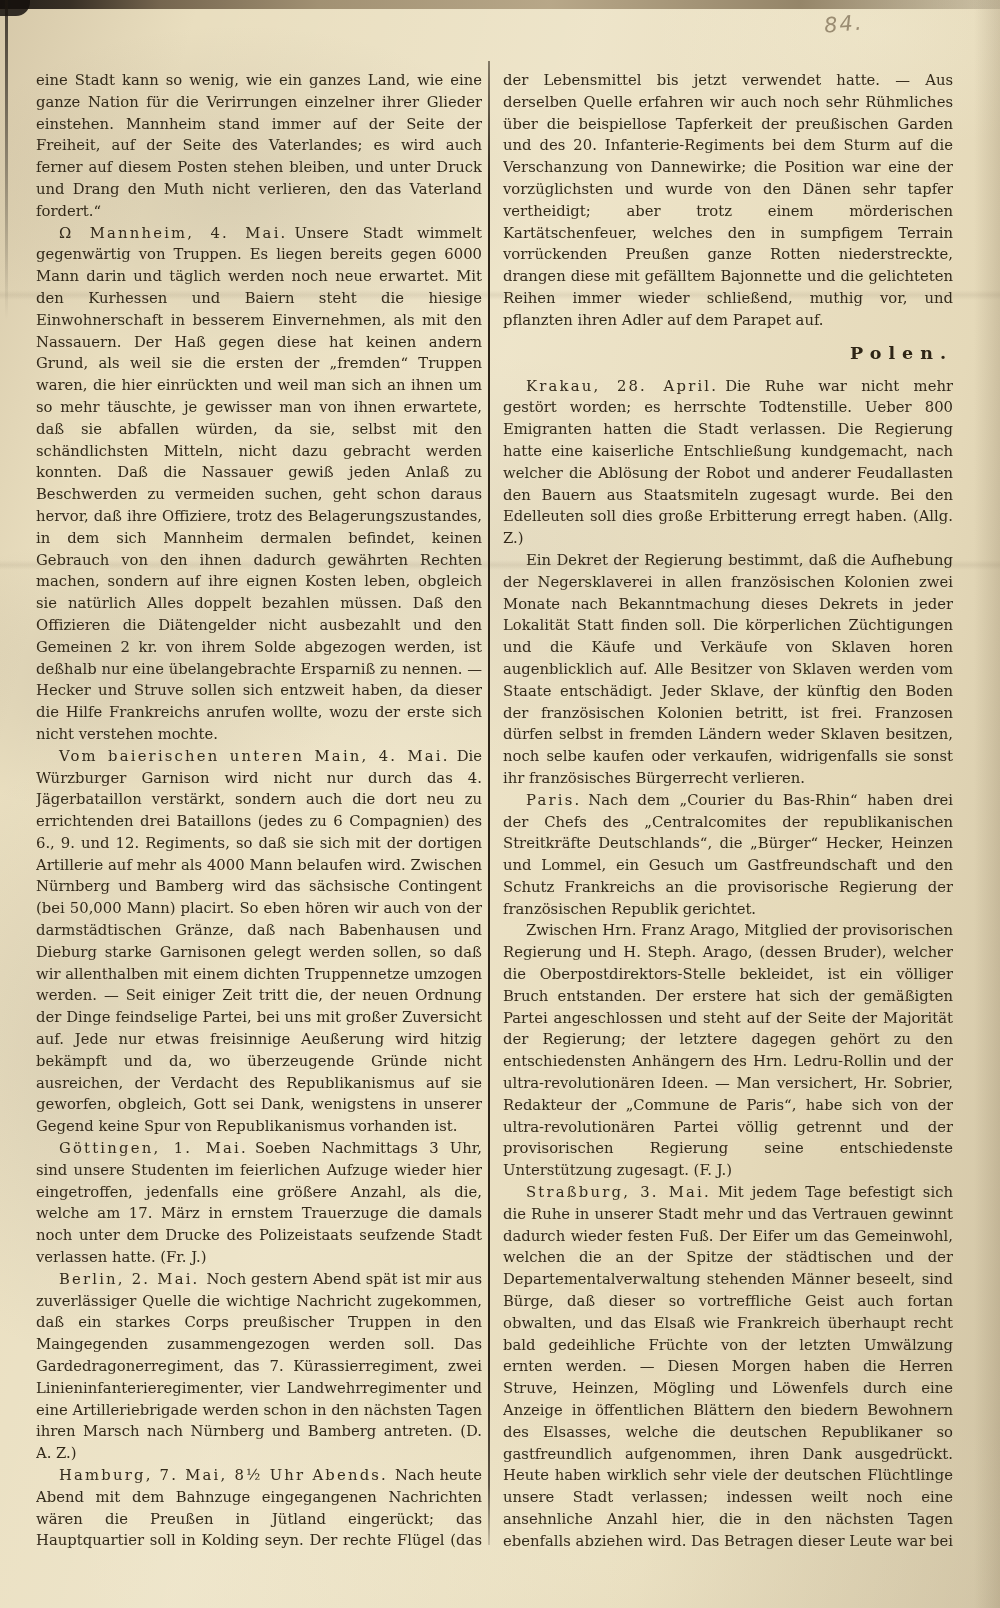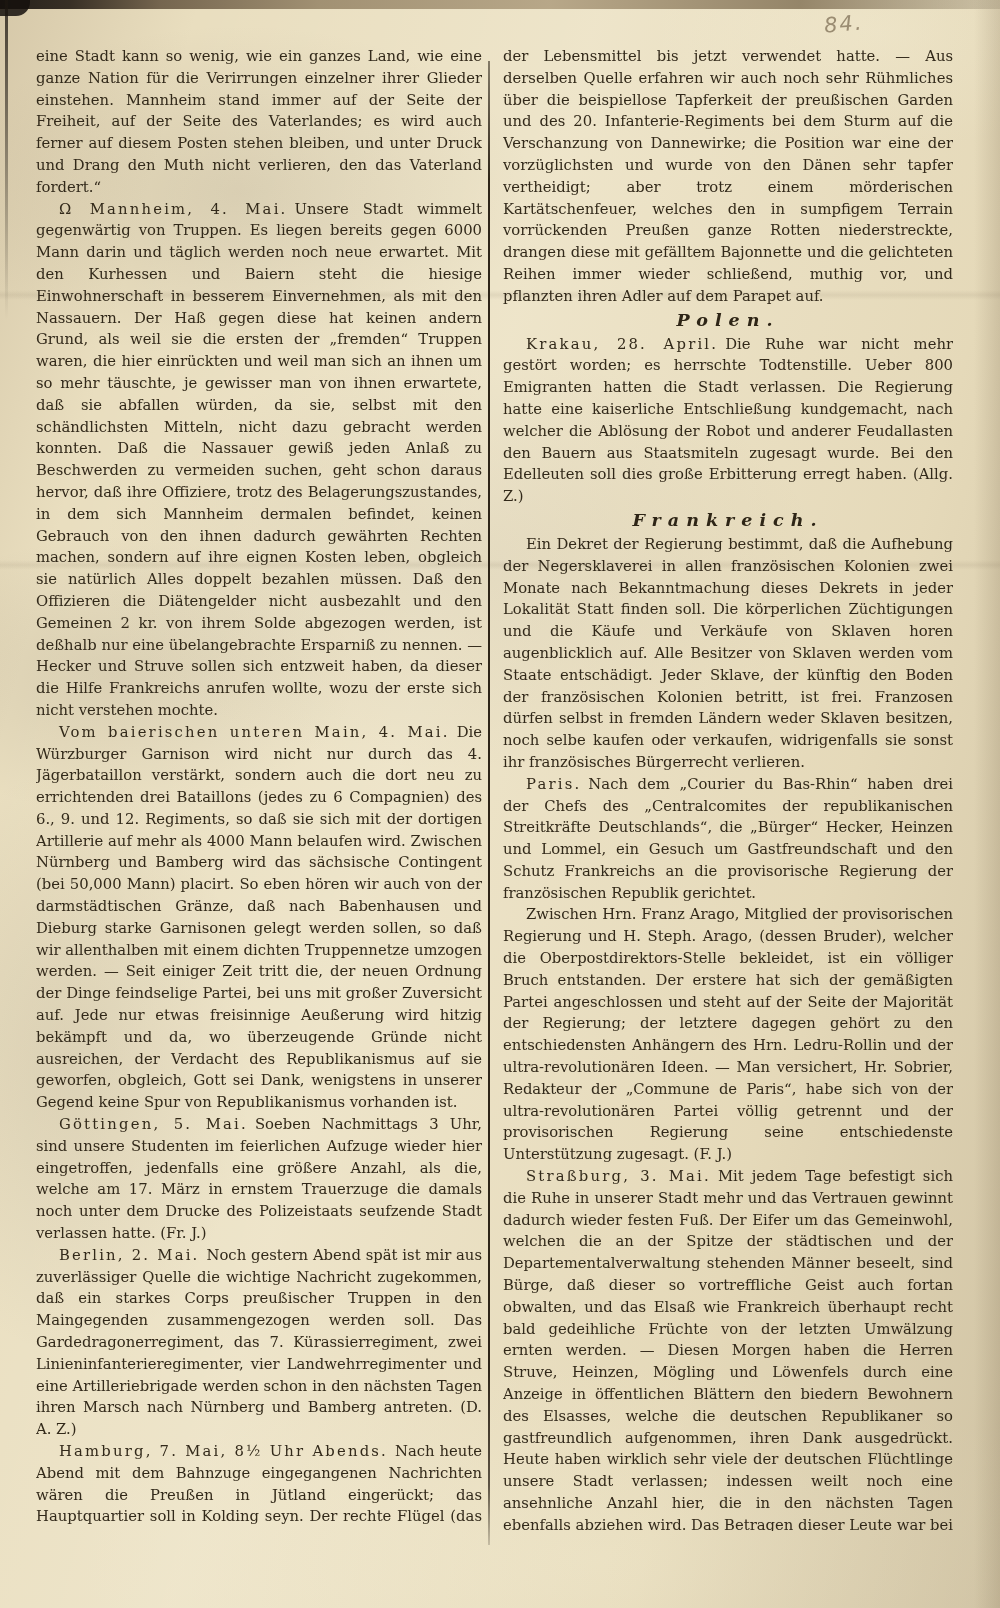--- a/index.html
+++ b/index.html
@@ -43,42 +43,41 @@
   }
   .crease.c1{top:290px;}
   .crease.c2{top:560px;}
   .handwritten{
     position:absolute;left:824px;top:12px;
     font-family:"DejaVu Sans", sans-serif;font-style:italic;
     font-size:21px;letter-spacing:2px;color:#9a8c72;
     transform:rotate(-5deg);
   }
   .col{
-    position:absolute;top:45px;height:1486px;overflow:hidden;
+    position:absolute;top:69px;height:1486px;overflow:hidden;
     color:#32291a;
     font-size:14.8px;line-height:21.8px;
     text-align:justify;
     text-rendering:optimizeLegibility;
   }
   .col-left{left:36px;width:446px;}
   .col-right{left:503px;width:450px;}
   .rule{
     position:absolute;left:488px;top:61px;width:2px;height:1484px;
     background:linear-gradient(to bottom,rgba(45,36,25,.55),#2e2518 8%,#2e2518 88%,rgba(45,36,25,.75) 96%,rgba(45,36,25,.2));
   }
   p.para{margin:0;text-indent:1.55em;}
   p.para.noindent{text-indent:0;}
   .dateline{
     font-weight:normal;letter-spacing:2.2px;margin-right:7px;
   }
   h2.section-head{
-    margin:2px 0;font-size:17.5px;line-height:22px;
-    text-align:center;font-weight:bold;letter-spacing:7px;text-indent:0;
+    margin:11px 0;font-size:17.5px;line-height:22px;
+    text-align:right;font-weight:bold;letter-spacing:7px;text-indent:0;
     color:#2e2516;
-    font-style:italic;
   }
 </style>
 </head>
 <body>
 
 <div class="page">
 
   <div class="edge-top"></div>
   <div class="corner-blob"></div>
   <div class="edge-left"></div>
@@ -92,42 +91,41 @@
     <p class="para noindent">
       <span>eine Stadt kann so wenig, wie ein ganzes Land, wie eine ganze Nation für die Verirrungen einzelner ihrer Glieder einstehen. Mannheim stand immer auf der Seite der Freiheit, auf der Seite des Vaterlandes; es wird auch ferner auf diesem Posten stehen bleiben, und unter Druck und Drang den Muth nicht verlieren, den das Vaterland fordert.“</span>
     </p>
     <p class="para">
       <span class="dateline">Ω Mannheim, 4. Mai.</span><span>Unsere Stadt wimmelt gegenwärtig von Truppen. Es liegen bereits gegen 6000 Mann darin und täglich werden noch neue erwartet. Mit den Kurhessen und Baiern steht die hiesige Einwohnerschaft in besserem Einvernehmen, als mit den Nassauern. Der Haß gegen diese hat keinen andern Grund, als weil sie die ersten der „fremden“ Truppen waren, die hier einrückten und weil man sich an ihnen um so mehr täuschte, je gewisser man von ihnen erwartete, daß sie abfallen würden, da sie, selbst mit den schändlichsten Mitteln, nicht dazu gebracht werden konnten. Daß die Nassauer gewiß jeden Anlaß zu Beschwerden zu vermeiden suchen, geht schon daraus hervor, daß ihre Offiziere, trotz des Belagerungszustandes, in dem sich Mannheim dermalen befindet, keinen Gebrauch von den ihnen dadurch gewährten Rechten machen, sondern auf ihre eignen Kosten leben, obgleich sie natürlich Alles doppelt bezahlen müssen. Daß den Offizieren die Diätengelder nicht ausbezahlt und den Gemeinen 2 kr. von ihrem Solde abgezogen werden, ist deßhalb nur eine übelangebrachte Ersparniß zu nennen. — Hecker und Struve sollen sich entzweit haben, da dieser die Hilfe Frankreichs anrufen wollte, wozu der erste sich nicht verstehen mochte.</span>
     </p>
     <p class="para">
       <span class="dateline">Vom baierischen unteren Main, 4. Mai.</span><span>Die Würzburger Garnison wird nicht nur durch das 4. Jägerbataillon verstärkt, sondern auch die dort neu zu errichtenden drei Bataillons (jedes zu 6 Compagnien) des 6., 9. und 12. Regiments, so daß sie sich mit der dortigen Artillerie auf mehr als 4000 Mann belaufen wird. Zwischen Nürnberg und Bamberg wird das sächsische Contingent (bei 50,000 Mann) placirt. So eben hören wir auch von der darmstädtischen Gränze, daß nach Babenhausen und Dieburg starke Garnisonen gelegt werden sollen, so daß wir allenthalben mit einem dichten Truppennetze umzogen werden. — Seit einiger Zeit tritt die, der neuen Ordnung der Dinge feindselige Partei, bei uns mit großer Zuversicht auf. Jede nur etwas freisinnige Aeußerung wird hitzig bekämpft und da, wo überzeugende Gründe nicht ausreichen, der Verdacht des Republikanismus auf sie geworfen, obgleich, Gott sei Dank, wenigstens in unserer Gegend keine Spur von Republikanismus vorhanden ist.</span>
     </p>
     <p class="para">
-      <span class="dateline">Göttingen, 5. Mai.</span><span>Soeben Nachmittags 3 Uhr, sind unsere Studenten im feierlichen Aufzuge wieder hier eingetroffen, jedenfalls eine größere Anzahl, als die, welche am 17. März in ernstem Trauerzuge die damals noch unter dem Drucke des Polizeistaats seufzende Stadt verlassen hatte. (Fr. J.)</span>
+      <span class="dateline">Göttingen, 1. Mai.</span><span>Soeben Nachmittags 3 Uhr, sind unsere Studenten im feierlichen Aufzuge wieder hier eingetroffen, jedenfalls eine größere Anzahl, als die, welche am 17. März in ernstem Trauerzuge die damals noch unter dem Drucke des Polizeistaats seufzende Stadt verlassen hatte. (Fr. J.)</span>
     </p>
     <p class="para">
       <span class="dateline">Berlin, 2. Mai.</span><span>Noch gestern Abend spät ist mir aus zuverlässiger Quelle die wichtige Nachricht zugekommen, daß ein starkes Corps preußischer Truppen in den Maingegenden zusammengezogen werden soll. Das Gardedragonerregiment, das 7. Kürassierregiment, zwei Linieninfanterieregimenter, vier Landwehrregimenter und eine Artilleriebrigade werden schon in den nächsten Tagen ihren Marsch nach Nürnberg und Bamberg antreten. (D. A. Z.)</span>
     </p>
     <p class="para">
       <span class="dateline">Hamburg, 7. Mai, 8½ Uhr Abends.</span><span>Nach heute Abend mit dem Bahnzuge eingegangenen Nachrichten wären die Preußen in Jütland eingerückt; das Hauptquartier soll in Kolding seyn. Der rechte Flügel (das 10. Bundes-Armee-Corps) erwartete nur schweres Geschütz, um den Angriff auf Alsen zu beginnen. (H. C.)</span>
     </p>
 
   </div>
 
   <div class="rule"></div>
 
   <div class="col col-right">
     <p class="para noindent">
       <span>der Lebensmittel bis jetzt verwendet hatte. — Aus derselben Quelle erfahren wir auch noch sehr Rühmliches über die beispiellose Tapferkeit der preußischen Garden und des 20. Infanterie-Regiments bei dem Sturm auf die Verschanzung von Dannewirke; die Position war eine der vorzüglichsten und wurde von den Dänen sehr tapfer vertheidigt; aber trotz einem mörderischen Kartätschenfeuer, welches den in sumpfigem Terrain vorrückenden Preußen ganze Rotten niederstreckte, drangen diese mit gefälltem Bajonnette und die gelichteten Reihen immer wieder schließend, muthig vor, und pflanzten ihren Adler auf dem Parapet auf.</span>
     </p>
     <h2 class="section-head">Polen.</h2>
     <p class="para">
       <span class="dateline">Krakau, 28. April.</span><span>Die Ruhe war nicht mehr gestört worden; es herrschte Todtenstille. Ueber 800 Emigranten hatten die Stadt verlassen. Die Regierung hatte eine kaiserliche Entschließung kundgemacht, nach welcher die Ablösung der Robot und anderer Feudallasten den Bauern aus Staatsmiteln zugesagt wurde. Bei den Edelleuten soll dies große Erbitterung erregt haben. (Allg. Z.)</span>
     </p>
-    <h2 class="section-head">Frankreich.</h2>
     <p class="para">
       <span>Ein Dekret der Regierung bestimmt, daß die Aufhebung der Negersklaverei in allen französischen Kolonien zwei Monate nach Bekanntmachung dieses Dekrets in jeder Lokalität Statt finden soll. Die körperlichen Züchtigungen und die Käufe und Verkäufe von Sklaven horen augenblicklich auf. Alle Besitzer von Sklaven werden vom Staate entschädigt. Jeder Sklave, der künftig den Boden der französischen Kolonien betritt, ist frei. Franzosen dürfen selbst in fremden Ländern weder Sklaven besitzen, noch selbe kaufen oder verkaufen, widrigenfalls sie sonst ihr französisches Bürgerrecht verlieren.</span>
     </p>
     <p class="para">
       <span class="dateline">Paris.</span><span>Nach dem „Courier du Bas-Rhin“ haben drei der Chefs des „Centralcomites der republikanischen Streitkräfte Deutschlands“, die „Bürger“ Hecker, Heinzen und Lommel, ein Gesuch um Gastfreundschaft und den Schutz Frankreichs an die provisorische Regierung der französischen Republik gerichtet.</span>
     </p>
     <p class="para">
       <span>Zwischen Hrn. Franz Arago, Mitglied der provisorischen Regierung und H. Steph. Arago, (dessen Bruder), welcher die Oberpostdirektors-Stelle bekleidet, ist ein völliger Bruch entstanden. Der erstere hat sich der gemäßigten Partei angeschlossen und steht auf der Seite der Majorität der Regierung; der letztere dagegen gehört zu den entschiedensten Anhängern des Hrn. Ledru-Rollin und der ultra-revolutionären Ideen. — Man versichert, Hr. Sobrier, Redakteur der „Commune de Paris“, habe sich von der ultra-revolutionären Partei völlig getrennt und der provisorischen Regierung seine entschiedenste Unterstützung zugesagt. (F. J.)</span>
     </p>
     <p class="para">

